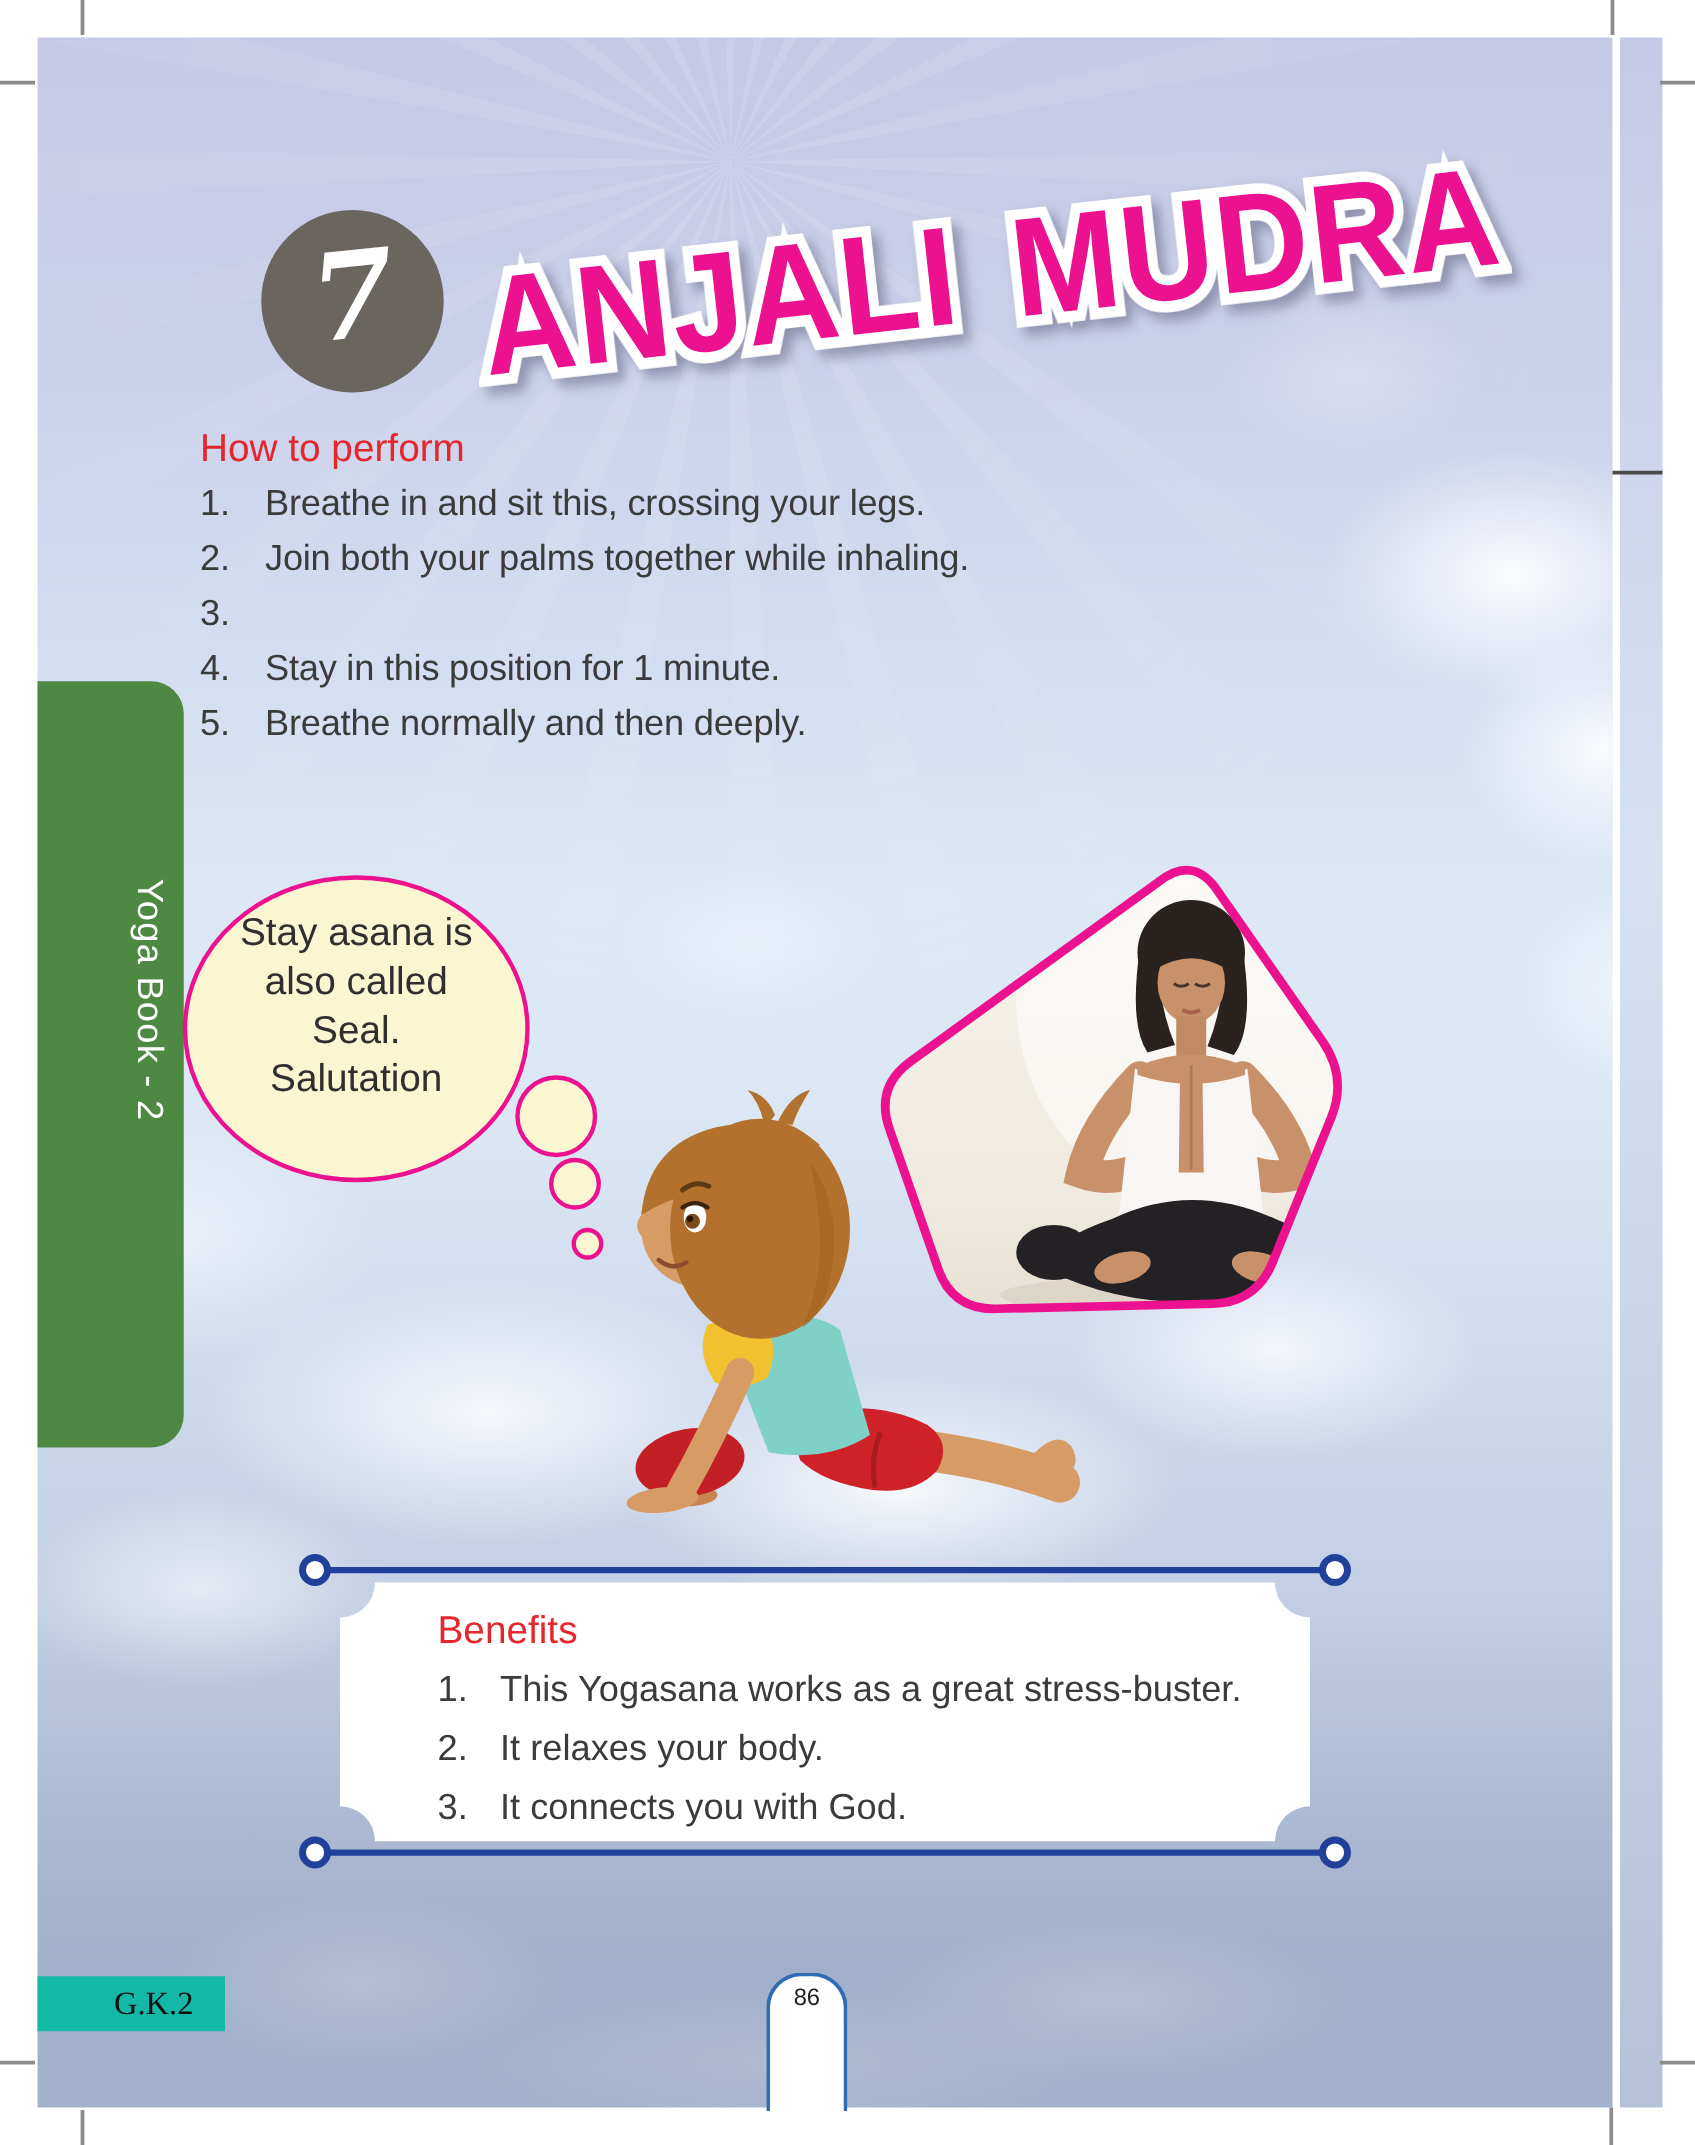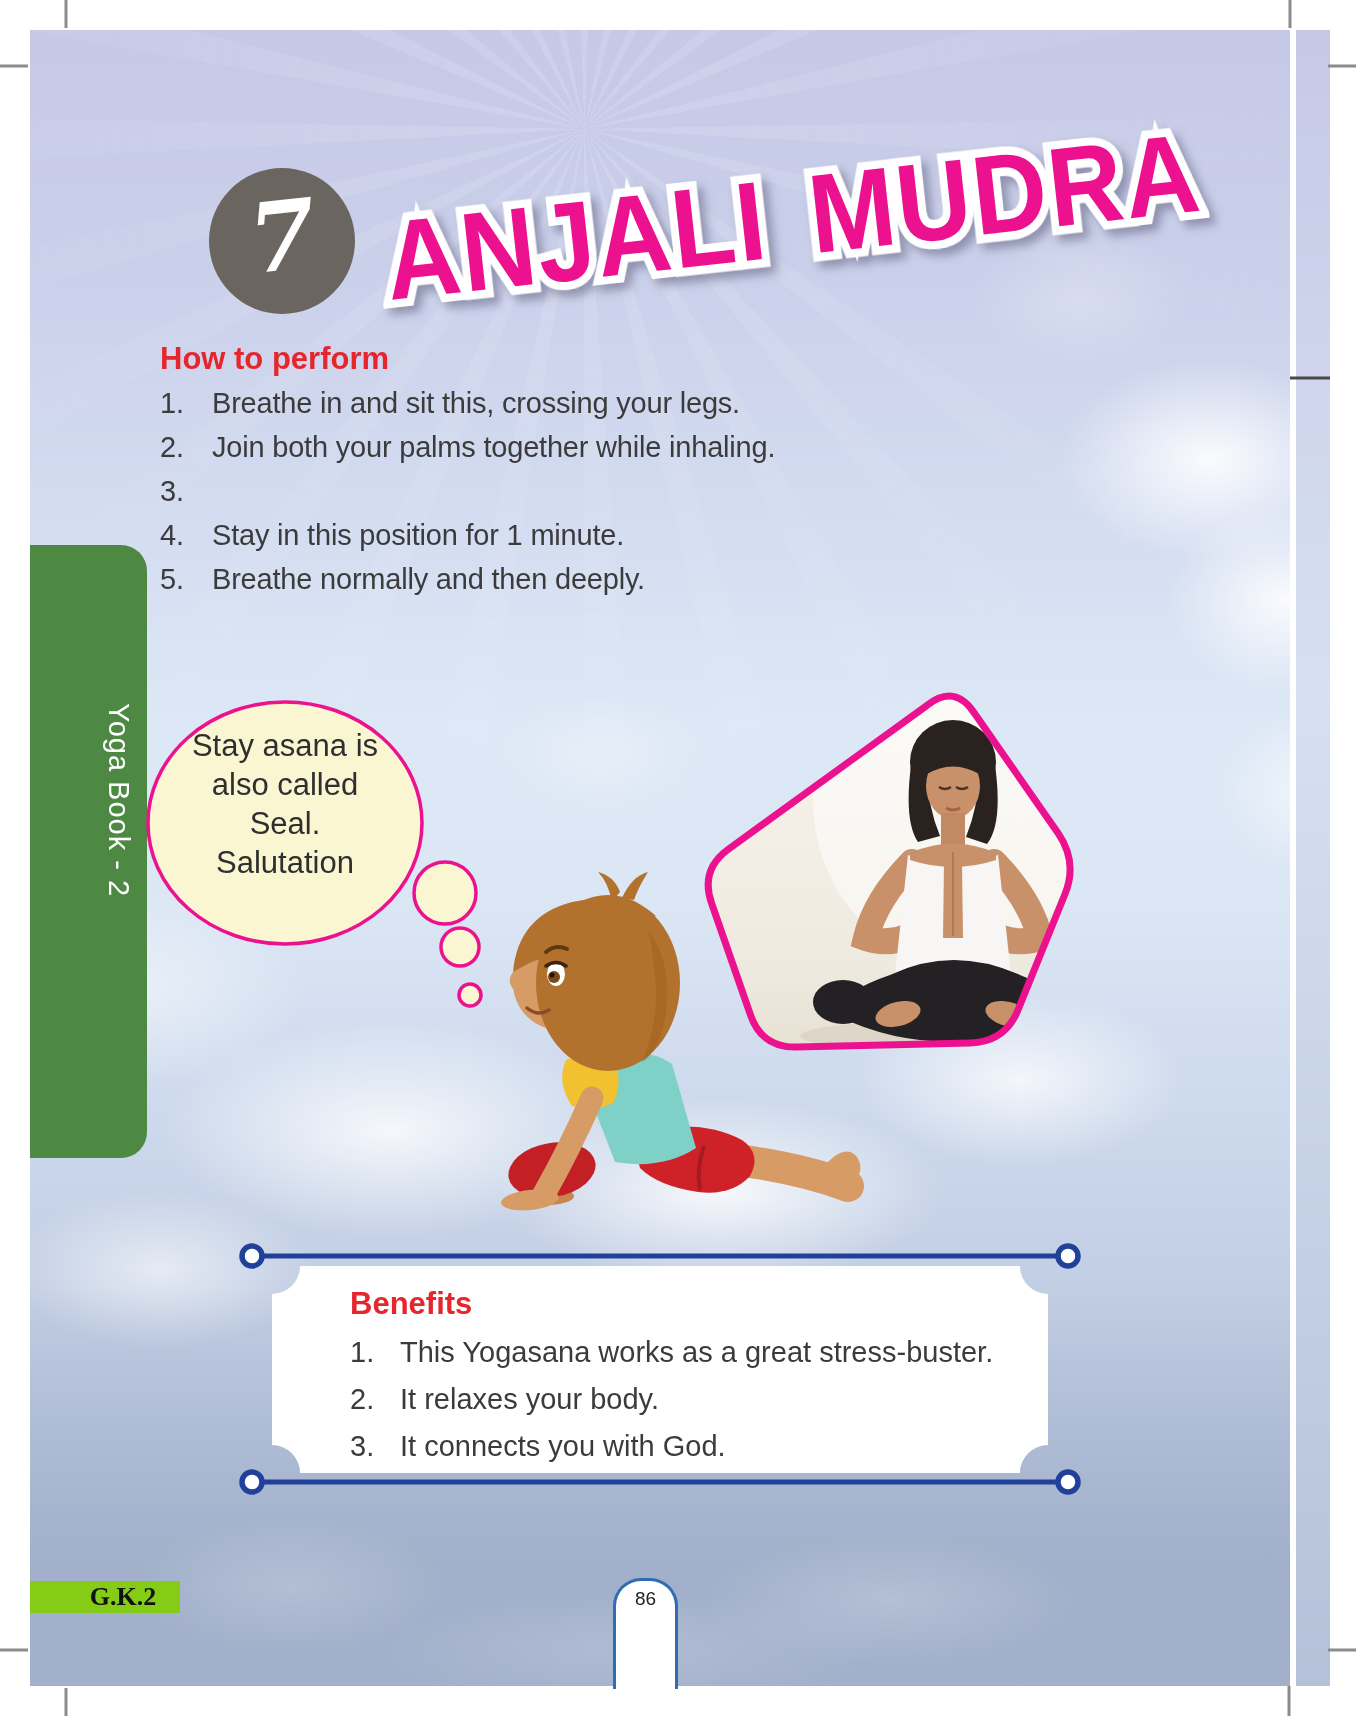--- a/index.html
+++ b/index.html
@@ -42,37 +42,37 @@
     transform:rotate(-6.3deg);transform-origin:left bottom;}
   .title-layer{position:absolute;left:0;top:0;white-space:nowrap;font-weight:bold;
     font-size:112px;line-height:1;letter-spacing:2px;word-spacing:14px;
     transform:scaleX(.92);transform-origin:left center;}
   .title-outline{-webkit-text-stroke:17px #ffffff;color:#ffffff;
     filter:drop-shadow(6px 7px 5px rgba(96,96,125,.55));}
   .title-fill{color:#ec118e;}
 
   
   .howto{position:absolute;left:160px;top:341px;width:1010px;color:#3b3b3b;}
-  .sec-heading{color:#e5262c;font-weight:bold;font-size:31px;line-height:36px;margin:0 0 8px 0;}
+  .sec-heading{color:#e5262c;font-weight:normal;font-size:31px;line-height:36px;margin:0 0 8px 0;}
   .step{display:flex;margin-top:7px;font-size:29px;line-height:37px;letter-spacing:-.2px;}
   .step .num{width:52px;flex:0 0 52px;}
   .step .txt{flex:1;}
 
   
   .bubble-text{position:absolute;left:160px;top:726px;width:250px;text-align:center;
     font-size:31px;line-height:39px;color:#2f2f2f;}
 
   
   .benefits{position:absolute;left:310px;top:1286px;width:720px;color:#3b3b3b;margin-left:40px;}
   .benefit{display:flex;margin-top:13px;font-size:29px;line-height:34px;}
   .benefit .num{width:50px;flex:0 0 50px;}
 
   
-  .gk-strip{position:absolute;left:30px;top:1581px;width:150px;height:32px;background:#84cc16;
-    display:flex;align-items:center;justify-content:center;font-weight:bold;}
+  .gk-strip{position:absolute;left:30px;top:1581px;width:150px;height:44px;background:#14b8a6;
+    display:flex;align-items:center;justify-content:center;}
   .gk-strip span{font-family:"Liberation Serif",serif;font-size:26px;color:#111111;
     padding-left:36px;}
   .page-tab{position:absolute;left:613px;top:1578px;width:59px;height:108px;background:#ffffff;
     border:3px solid #2f6cb3;border-bottom:none;border-radius:28px 28px 0 0;
     display:flex;justify-content:center;}
   .page-tab span{font-size:19px;color:#222222;margin-top:7px;}
 </style>
 </head>
 <body>
 

